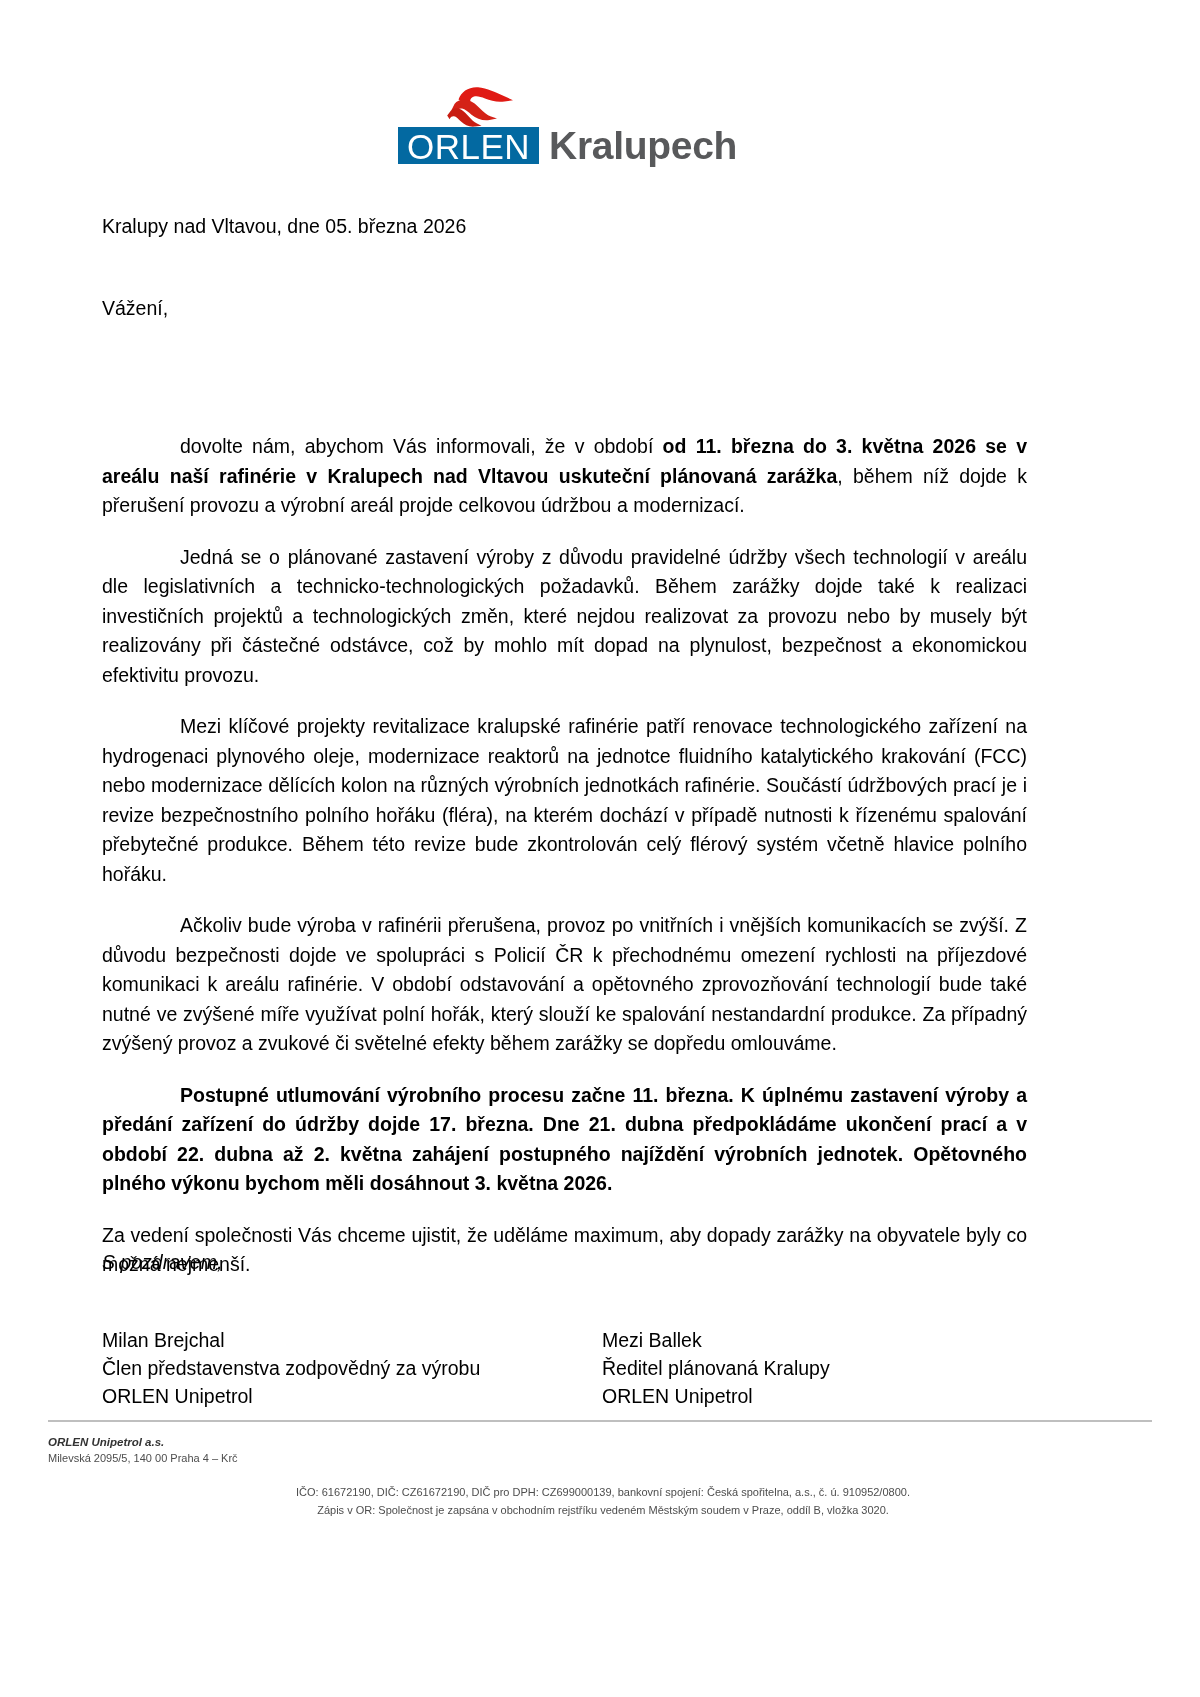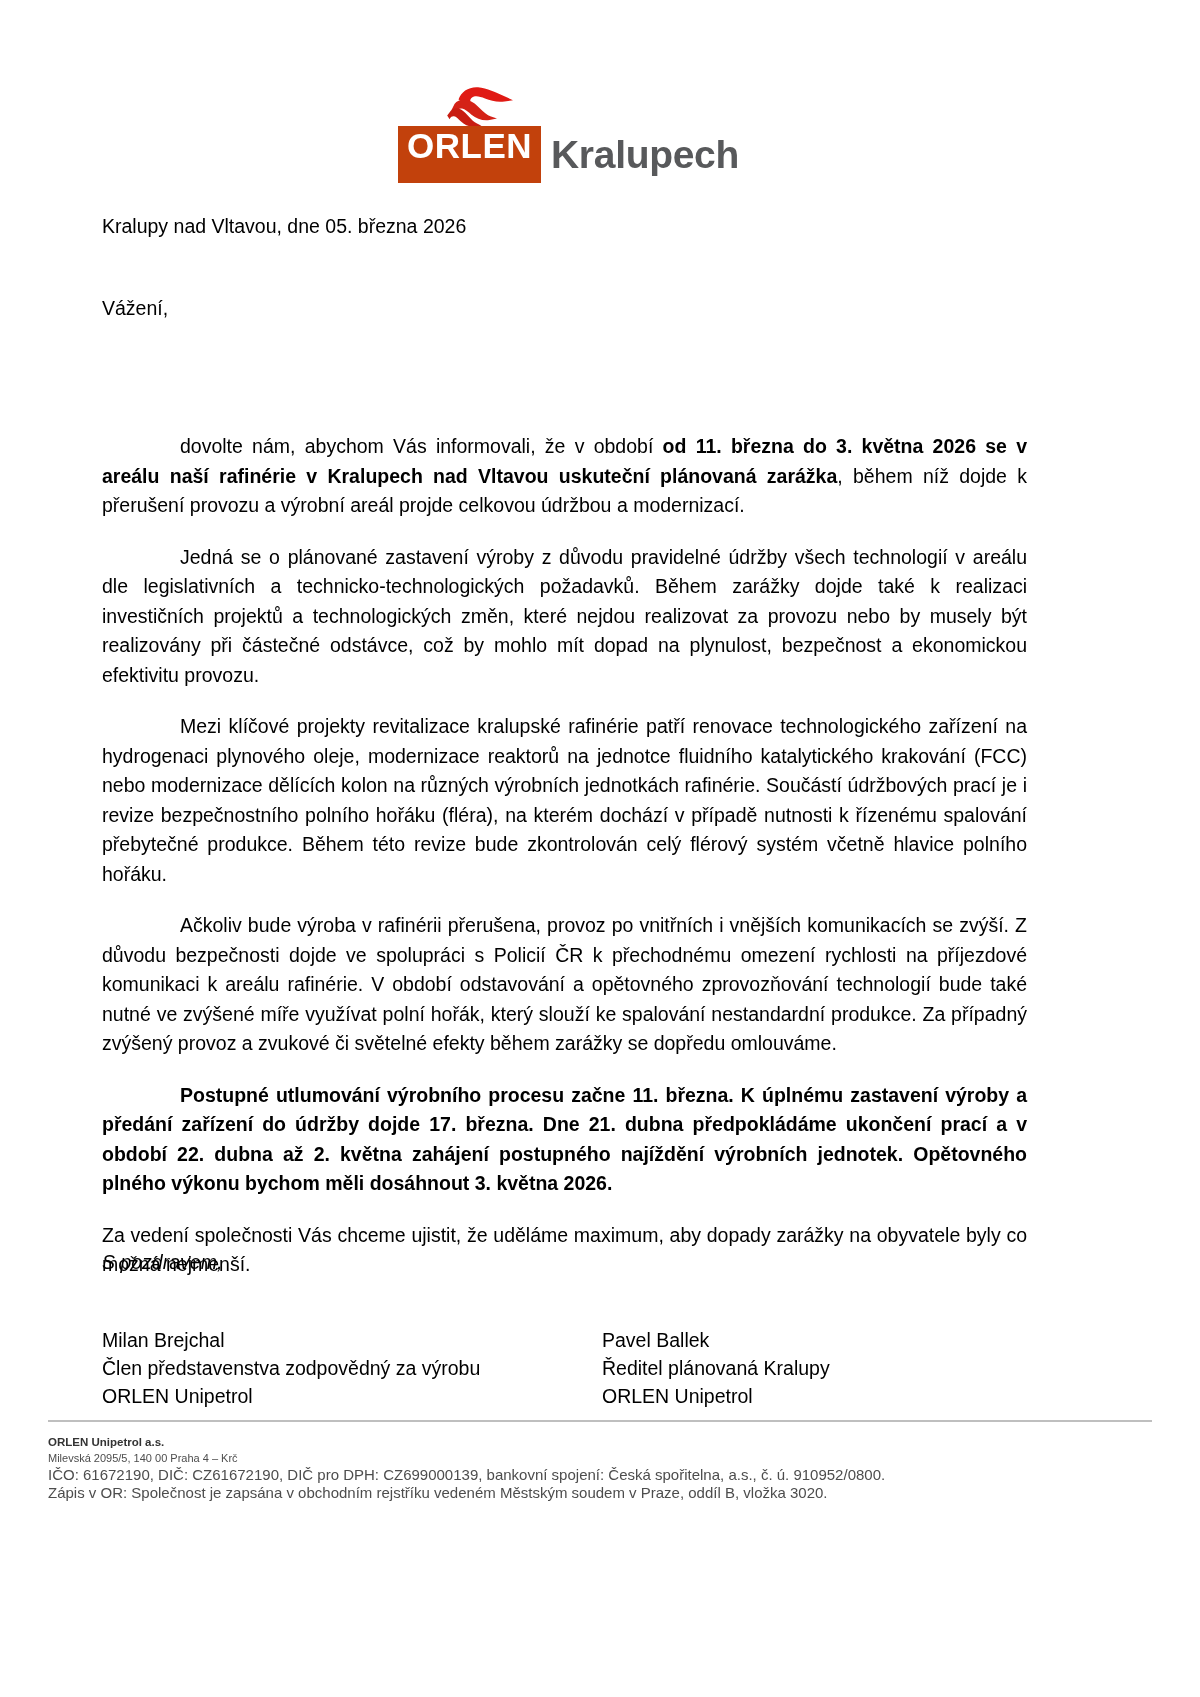--- a/index.html
+++ b/index.html
@@ -38,26 +38,26 @@
   }
   .logo-wordmark {
     position: absolute;
     left: 0px;
     top: 42px;
     display: flex;
     align-items: center;
     gap: 10px;
   }
   .logo-orlen {
-    background: #c2410c;
+    background: #0369a1;
     color: #ffffff;
-    font-weight: bold;
+    font-weight: normal;
     font-size: 35px;
     letter-spacing: 0.5px;
-    padding: 2px 9px 20px 9px;
+    padding: 2px 9px 0 9px;
     line-height: 1.0;
     font-family: "Liberation Sans", sans-serif;
   }
   .logo-unipetrol {
     color: #58595B;
     font-weight: bold;
     font-size: 39px;
     line-height: 1.0;
     letter-spacing: -0.3px;
     font-family: "Liberation Sans", sans-serif;
@@ -153,30 +153,33 @@
     left: 48px;
     top: 1434px;
     width: 1110px;
     color: #4d4d4d;
   }
   .footer-company {
     font-size: 11.5px;
     font-weight: bold;
     line-height: 16px;
     color: #333333;
+    font-style: italic;
   }
   .footer-address {
     font-size: 11px;
     line-height: 16px;
     color: #4d4d4d;
   }
   .footer-legal {
-    font-size: 15px;
+    margin-top: 17px;
+    font-size: 11px;
     line-height: 18px;
     color: #4d4d4d;
+    text-align: center;
   }
 </style>
 </head>
 <body>
 
 <div class="page">
 
   <div class="logo-block">
     <svg class="logo-eagle" viewBox="0 0 74 44" aria-hidden="true">
       <path d="M18.5 15.5 C21 7.5, 29 2.5, 38 3.2 C47 3.9, 56 8.5, 65 12.5 L73 16.2 L64.5 17.5 C58 18.4, 51 17.2, 45 14.6 C41 12.9, 37 11.8, 34 12.6 C31.6 13.2, 30.2 15.0, 30.2 17.2 L30.2 19.0 L24 18.6 Z" fill="#E01A14"></path>
@@ -207,21 +210,21 @@
 
     <div class="closing">S pozdravem,</div>
 
     <div class="signatures">
       <div class="sig-col left">
         <div class="sig-name">Milan Brejchal</div>
         <div class="sig-role">Člen představenstva zodpovědný za výrobu</div>
         <div class="sig-org">ORLEN Unipetrol</div>
       </div>
       <div class="sig-col right">
-        <div class="sig-name">Pavel Ballek</div>
+        <div class="sig-name">Mezi Ballek</div>
         <div class="sig-role">Ředitel plánovaná Kralupy</div>
         <div class="sig-org">ORLEN Unipetrol</div>
       </div>
     </div>
   </div>
 
   <div class="footer-rule"></div>
   <div class="footer">
     <div class="footer-company">ORLEN Unipetrol a.s.</div>
     <div class="footer-address">Milevská 2095/5, 140 00 Praha 4 – Krč</div>

